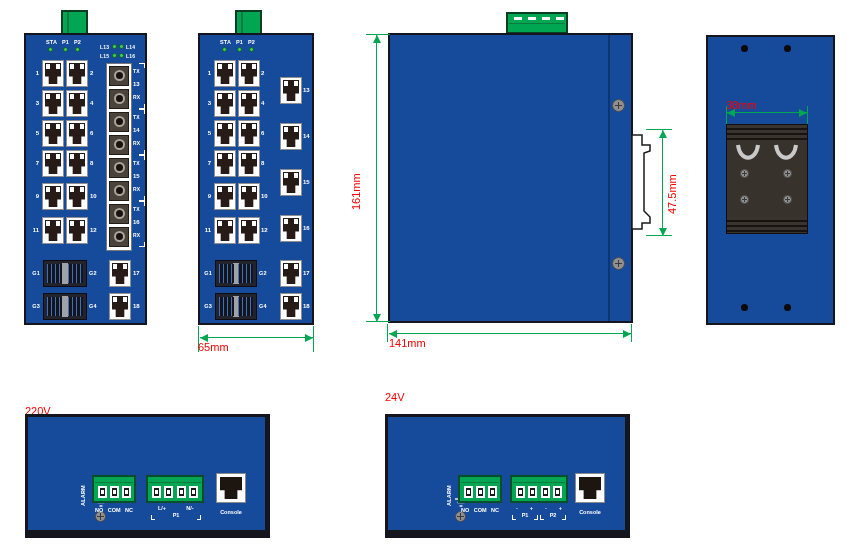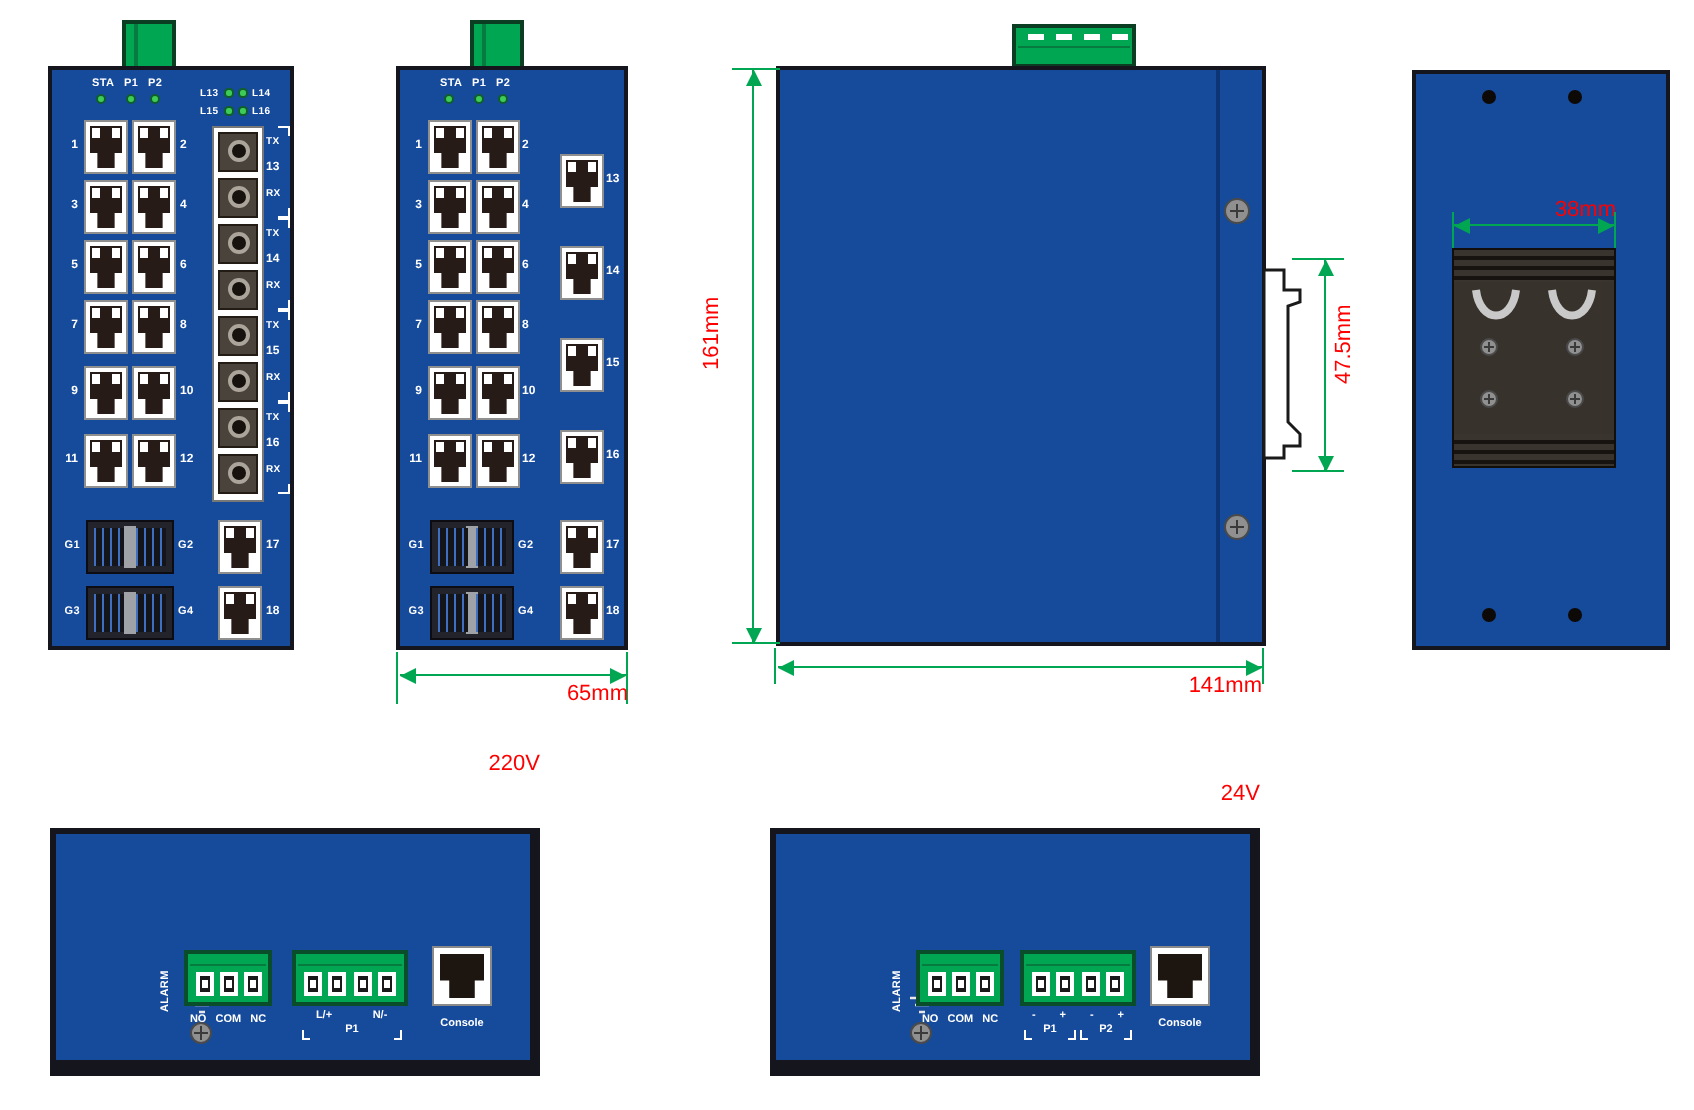--- a/index.html
+++ b/index.html
@@ -43,21 +43,21 @@
   .dimh::before,.dimh::after{content:'';position:absolute;top:-3.5px;width:0;height:0;
       border-top:4px solid transparent;border-bottom:4px solid transparent}
   .dimh::before{left:0;border-right:8px solid #00A651}
   .dimh::after{right:0;border-left:8px solid #00A651}
   .dimv{position:absolute;width:1px;background:#00A651}
   .dimv::before,.dimv::after{content:'';position:absolute;left:-3.5px;width:0;height:0;
       border-left:4px solid transparent;border-right:4px solid transparent}
   .dimv::before{top:0;border-bottom:8px solid #00A651}
   .dimv::after{bottom:0;border-top:8px solid #00A651}
   .ext{position:absolute;background:#00A651}
-  .dtxt{position:absolute;color:#FE0000;font-size:11px;line-height:12px;text-align:right}
+  .dtxt{position:absolute;color:#FE0000;font-size:11px;line-height:12px;text-align:left}
   .vtxt{writing-mode:vertical-rl;transform:rotate(180deg)}
   
   .screw{position:absolute;border-radius:50%;background:#909090;border:1px solid #4A4A4A;box-sizing:border-box}
   .screw::before{content:'';position:absolute;left:50%;top:15%;bottom:15%;width:1px;margin-left:-.5px;background:#3A3A3A}
   .screw::after{content:'';position:absolute;top:50%;left:15%;right:15%;height:1px;margin-top:-.5px;background:#3A3A3A}
   
   .sideterm{position:absolute;background:#00A651;border:2px solid #0A3D22;box-sizing:border-box}
   .sideterm i{position:absolute;top:3px;width:8px;height:3px;background:#fff}
   .sideterm u{position:absolute;left:1px;right:1px;top:9px;height:1px;background:#067A3F}
   .innerline{position:absolute;top:0;bottom:0;width:2px;background:#0D3575}
@@ -368,21 +368,21 @@
     <div class="screw" style="left:13px;top:70px;width:9px;height:9px"></div>
     <div class="screw" style="left:56px;top:70px;width:9px;height:9px"></div>
   </div>
 </div>
 
 <div class="dtxt" style="left:726px;top:99px;width:82px">38mm</div>
 <div class="ext" style="left:726px;top:106px;width:1px;height:18px"></div>
 <div class="ext" style="left:807px;top:106px;width:1px;height:18px"></div>
 <div class="dimh" style="left:727px;top:112px;width:80px"></div>
 
-<div class="dtxt" style="left:25px;top:376px;width:245px">220V</div>
+<div class="dtxt" style="left:25px;top:405px;width:245px">220V</div>
 <div class="bpanel" style="left:25px;top:414px;width:245px;height:124px">
   <svg class="abs" style="left:66px;top:76px" width="14" height="15" viewBox="0 0 14 15">
     <path d="M7 0 V6 M1 6 H13 M3.5 9.5 H10.5 M5.5 13 H8.5" stroke="#E8E8E8" stroke-width="1.3" fill="none"></path>
   </svg>
   <div class="screw" style="left:67px;top:94px;width:11px;height:11px"></div>
   <div class="slab vtxt" style="left:52px;top:57px;height:32px">ALARM</div>
   <div class="tblock" style="left:64px;top:58px;width:44px;height:28px">
     <span class="tcell"></span>
     <span class="tcell"></span>
     <span class="tcell"></span>

